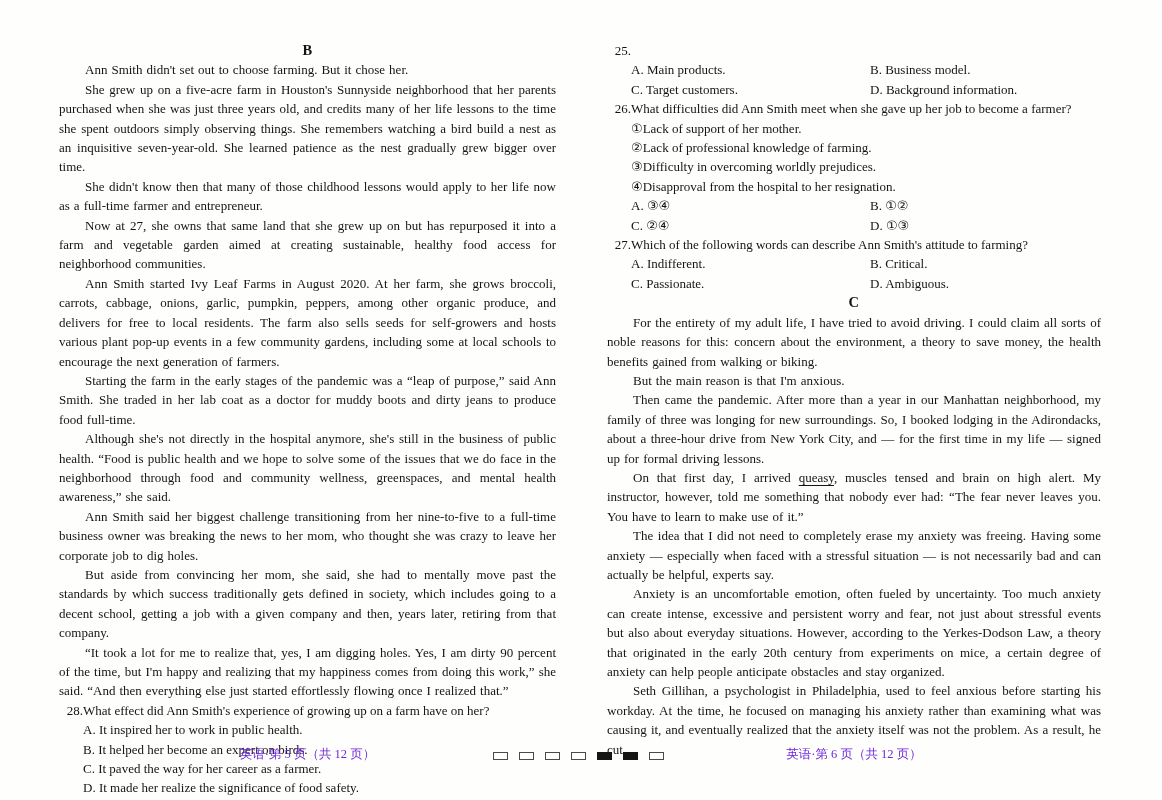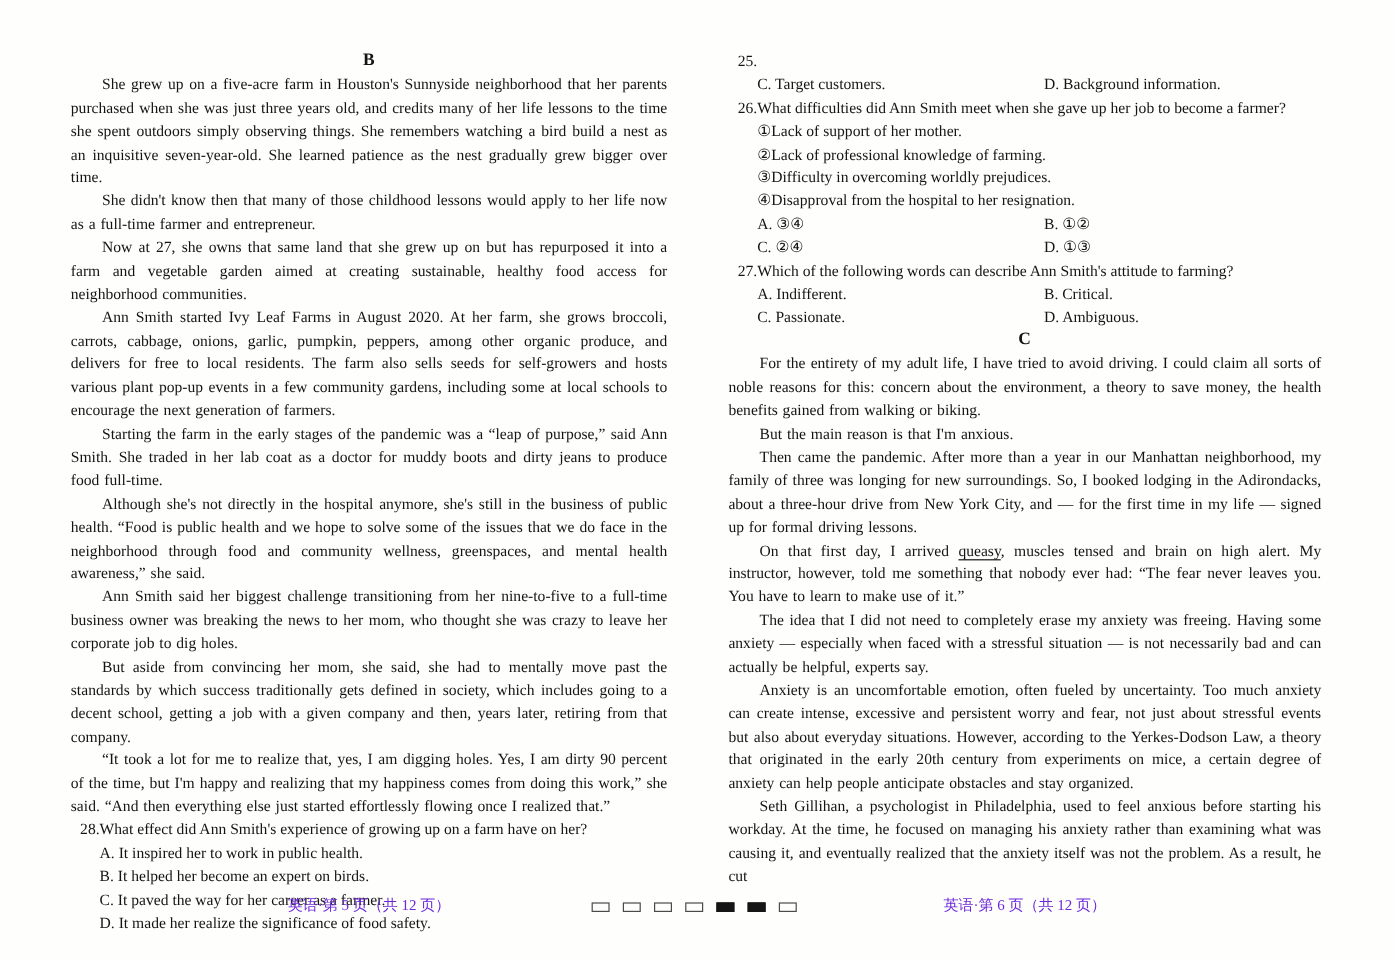--- a/index.html
+++ b/index.html
@@ -76,20 +76,21 @@
   }
   .reg-mark.filled { background: #151515; border-color: #151515; }
 </style>
 </head>
 <body>
 
 <div class="page-col col-left">
 
   <div class="section-heading">B</div>
 
+  <p class="para">Ann Smith didn't set out to choose farming. But it chose her.</p>
   <p class="para">She grew up on a five-acre farm in Houston's Sunnyside neighborhood that her parents purchased when she was just three years old, and credits many of her life lessons to the time she spent outdoors simply observing things. She remembers watching a bird build a nest as an inquisitive seven-year-old. She learned patience as the nest gradually grew bigger over time.</p>
   <p class="para">She didn't know then that many of those childhood lessons would apply to her life now as a full-time farmer and entrepreneur.</p>
   <p class="para">Now at 27, she owns that same land that she grew up on but has repurposed it into a farm and vegetable garden aimed at creating sustainable, healthy food access for neighborhood communities.</p>
   <p class="para">Ann Smith started Ivy Leaf Farms in August 2020. At her farm, she grows broccoli, carrots, cabbage, onions, garlic, pumpkin, peppers, among other organic produce, and delivers for free to local residents. The farm also sells seeds for self-growers and hosts various plant pop-up events in a few community gardens, including some at local schools to encourage the next generation of farmers.</p>
   <p class="para">Starting the farm in the early stages of the pandemic was a “leap of purpose,” said Ann Smith. She traded in her lab coat as a doctor for muddy boots and dirty jeans to produce food full-time.</p>
   <p class="para">Although she's not directly in the hospital anymore, she's still in the business of public health. “Food is public health and we hope to solve some of the issues that we do face in the neighborhood through food and community wellness, greenspaces, and mental health awareness,” she said.</p>
   <p class="para">Ann Smith said her biggest challenge transitioning from her nine-to-five to a full-time business owner was breaking the news to her mom, who thought she was crazy to leave her corporate job to dig holes.</p>
   <p class="para">But aside from convincing her mom, she said, she had to mentally move past the standards by which success traditionally gets defined in society, which includes going to a decent school, getting a job with a given company and then, years later, retiring from that company.</p>
   <p class="para">“It took a lot for me to realize that, yes, I am digging holes. Yes, I am dirty 90 percent of the time, but I'm happy and realizing that my happiness comes from doing this work,” she said. “And then everything else just started effortlessly flowing once I realized that.”</p>
 
@@ -104,20 +105,24 @@
     <div class="opt-single">D. It made her realize the significance of food safety.</div>
   </div>
 
 </div>
 
 <div class="page-col col-right">
 
   <div class="q-block">
     <div class="q-line">
       <span class="q-num">25.</span>
+    </div>
+    <div class="opt-row">
+      <span>A. Main products.</span>
+      <span>B. Business model.</span>
     </div>
     <div class="opt-row">
       <span>C. Target customers.</span>
       <span>D. Background information.</span>
     </div>
   </div>
 
   <div class="q-block">
     <div class="q-line">
       <span class="q-num">26.</span>

